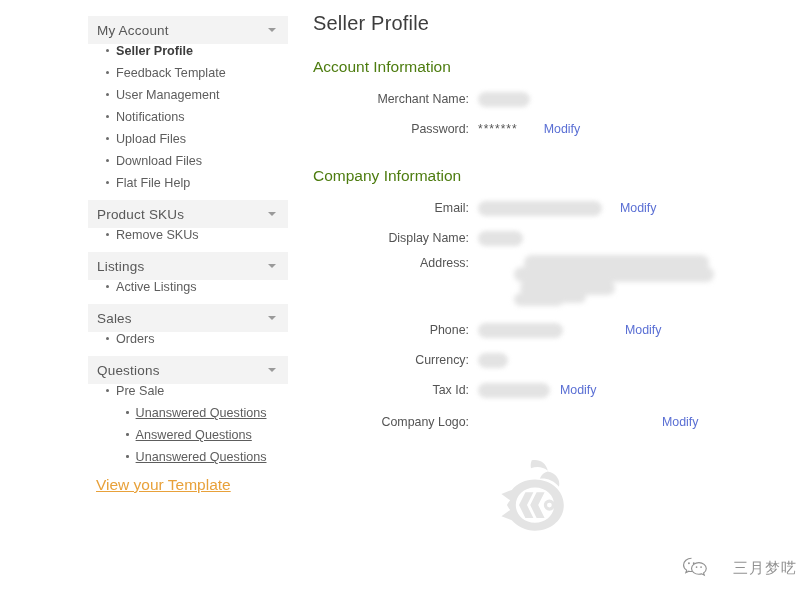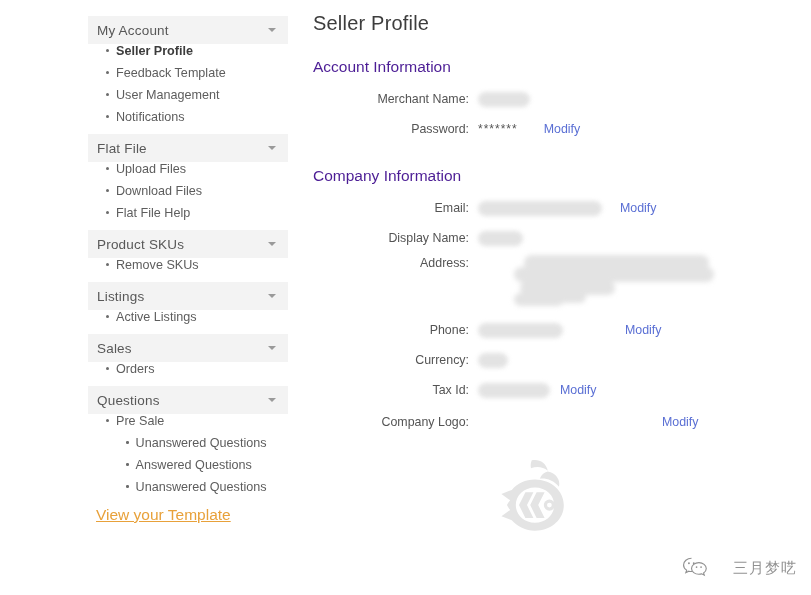--- a/index.html
+++ b/index.html
@@ -46,21 +46,21 @@
   }
   .sec-items { padding: 0; margin: 0; list-style: none; }
   .nav-item {
     display: flex;
     align-items: baseline;
     font-size: 12.6px;
     color: #5d5d5d;
     height: 22px;
     padding-left: 18px;
   }
-  .nav-item.lvl2 { padding-left: 38px; }
+  .nav-item.lvl2 { padding-left: 38px; text-decoration: underline; }
   .nav-item.active > .nav-label { font-weight: bold; color: #3c3c3c; }
   .bullet {
     width: 3px; height: 3px;
     background: #6b6b6b;
     border-radius: 50%;
     margin-right: 7px;
     flex: none;
     position: relative;
     top: -3px;
   }
@@ -75,21 +75,21 @@
   }
 
   
   #main { position: absolute; left: 313px; top: 12px; width: 470px; }
   #page-title {
     font-size: 20px;
     color: #3d3d3d;
     letter-spacing: .2px;
   }
   .sec-label {
-    color: #4c1d95;
+    color: #4d7c0f;
     font-size: 15.5px;
     margin-top: 23px;
     margin-bottom: 8px;
   }
   .frow {
     display: flex;
     align-items: center;
     min-height: 30px;
     font-size: 12.4px;
   }
@@ -169,24 +169,20 @@
       </li>
       <li class="nav-item">
         <span class="bullet"></span>
         <span class="nav-label">User Management</span>
       </li>
       <li class="nav-item">
         <span class="bullet"></span>
         <span class="nav-label">Notifications</span>
       </li>
     </ul>
-    <div class="sec-header">
-      <span class="sec-title">Flat File</span>
-      <span class="caret"></span>
-    </div>
     <ul class="sec-items">
       <li class="nav-item">
         <span class="bullet"></span>
         <span class="nav-label">Upload Files</span>
       </li>
       <li class="nav-item">
         <span class="bullet"></span>
         <span class="nav-label">Download Files</span>
       </li>
       <li class="nav-item">

